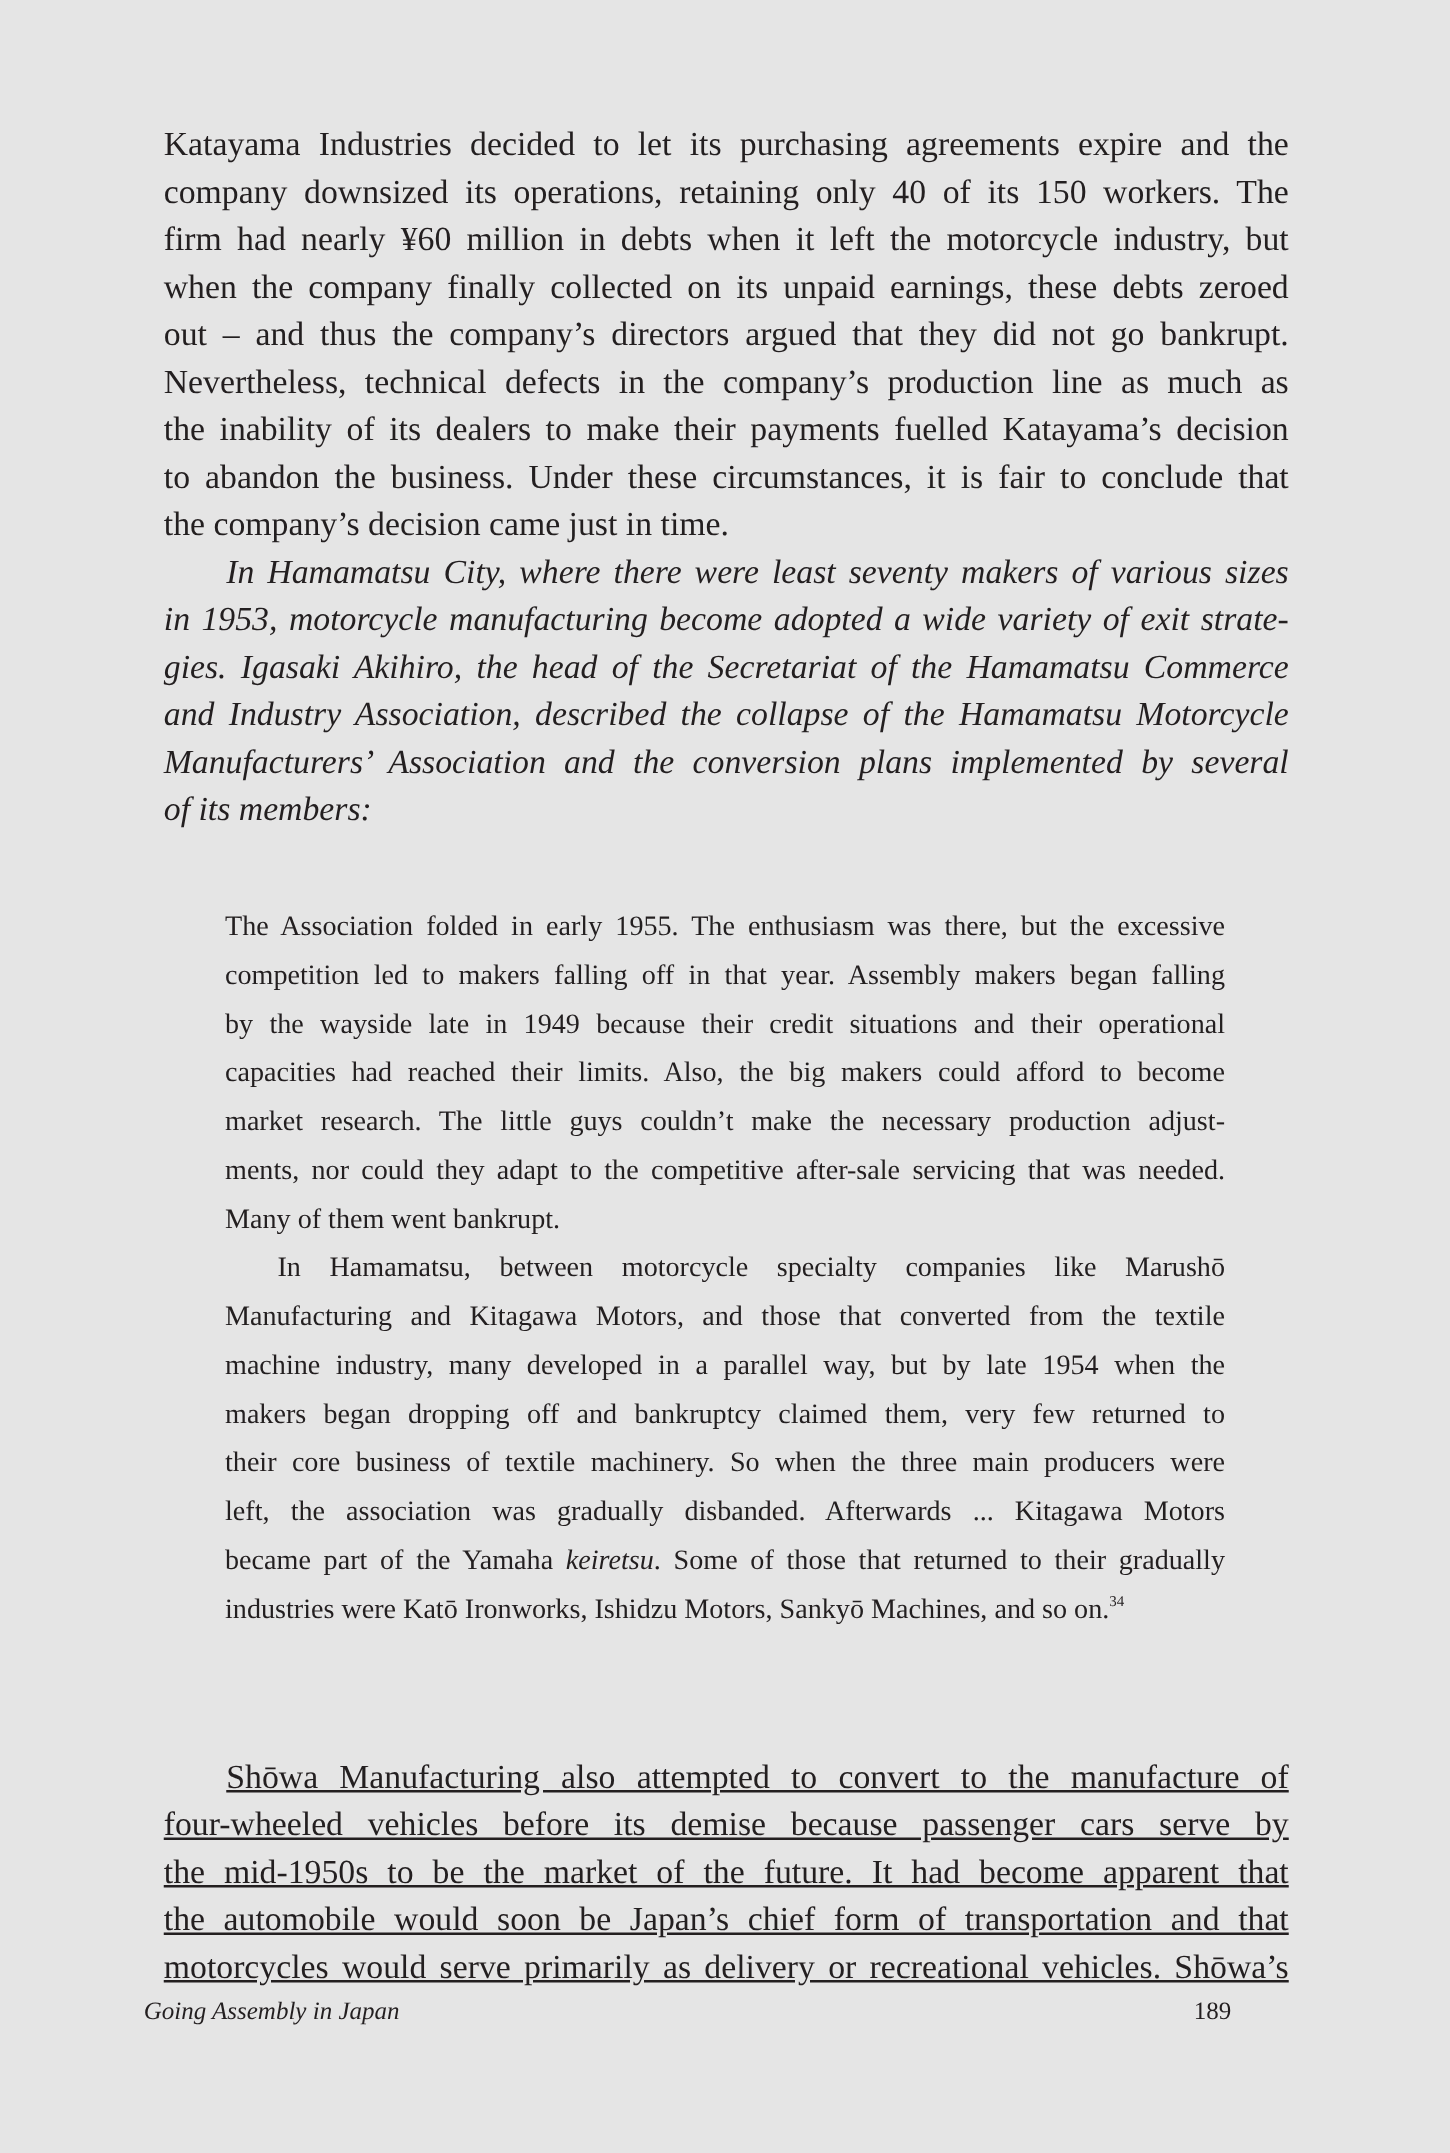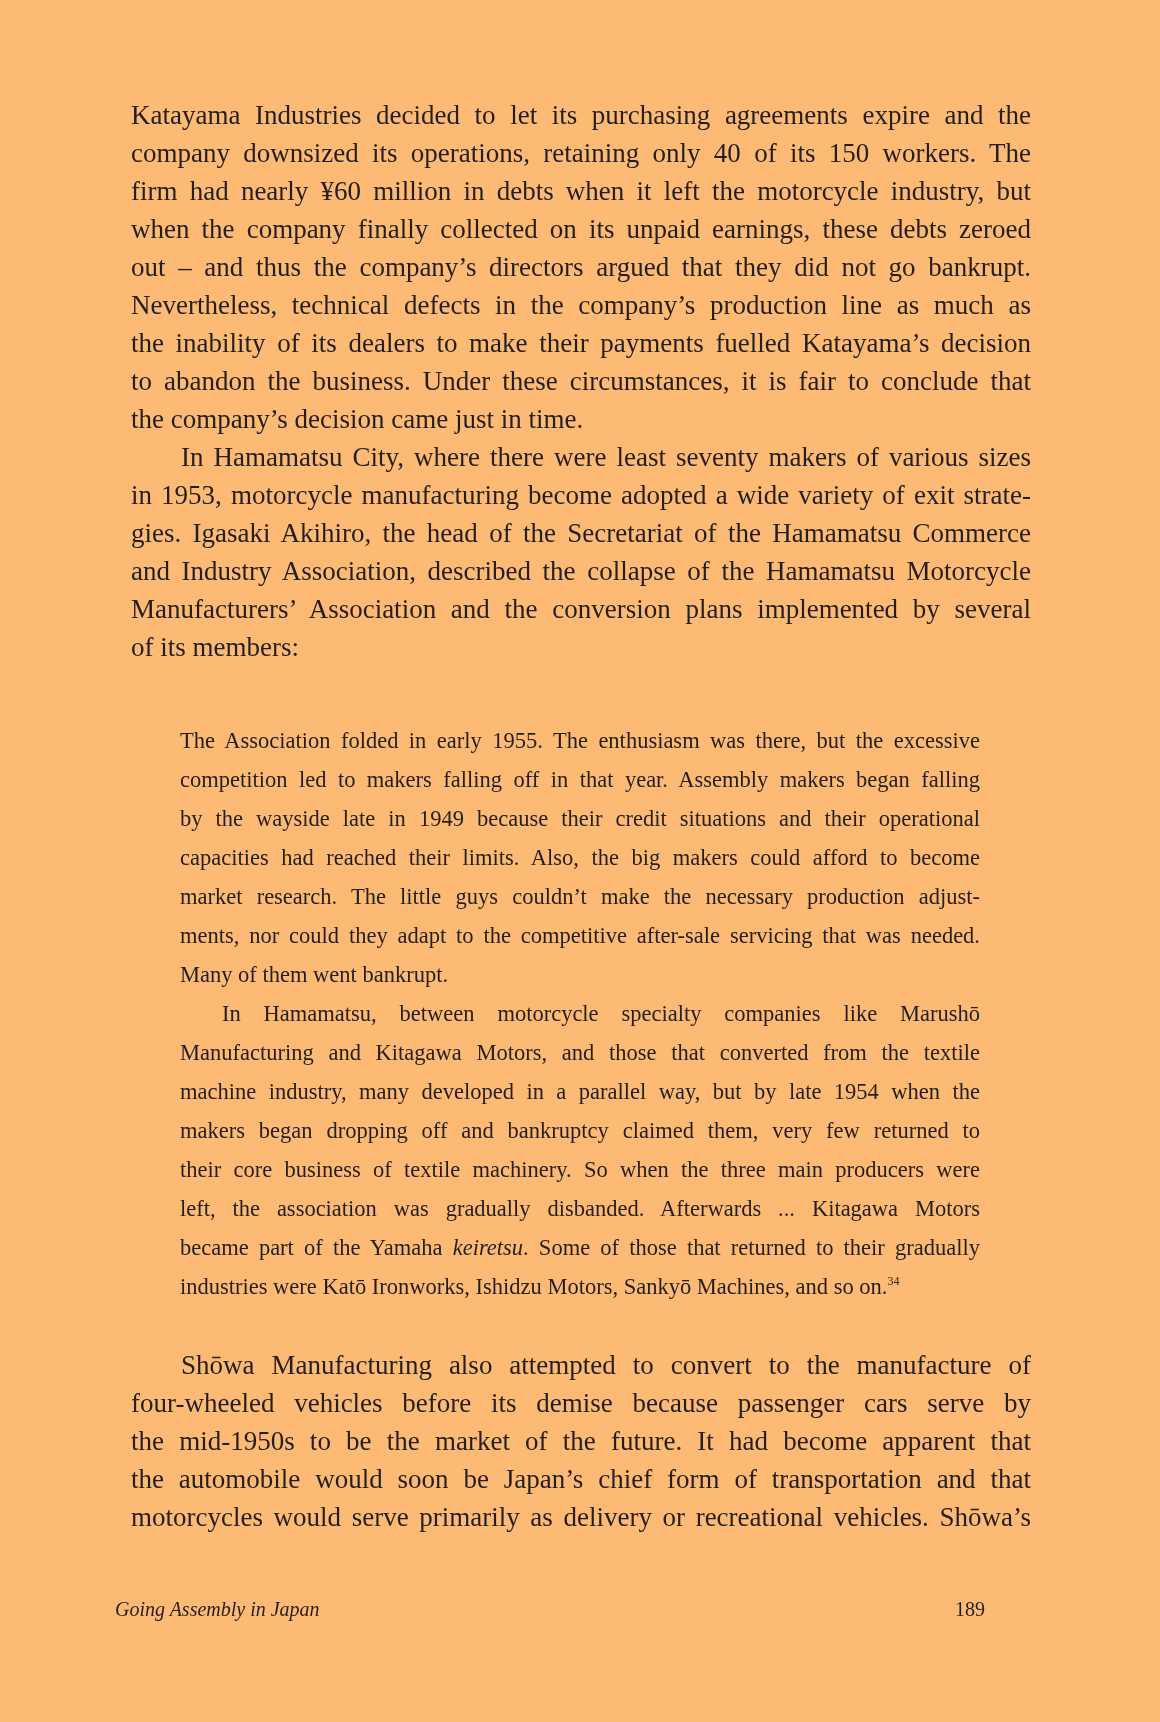--- a/index.html
+++ b/index.html
@@ -1,29 +1,29 @@
 <!DOCTYPE html>
 <html><head>
 <meta charset="utf-8">
 <style>
   html, body { margin: 0; padding: 0; background: #ffffff; }
   body { width: 1160px; height: 1722px; position: relative; overflow: hidden; color: #231f20; }
-  .page { position: absolute; left: 0; top: 0; width: 1160px; height: 1722px; background: #fdba74; }
+  .page { position: absolute; left: 0; top: 0; width: 1160px; height: 1722px; background: #e5e5e5; }
   .body-col { position: absolute; left: 131px; width: 900px; font-family: "Liberation Serif", "DejaVu Serif", serif; font-size: 27px; line-height: 38px; }
   .quote-col { position: absolute; left: 180px; width: 800px; font-family: "Liberation Serif", "DejaVu Serif", serif; font-size: 22.5px; line-height: 39px; }
   .line { display: block; white-space: nowrap; text-align: justify; text-align-last: justify; height: 38px; }
   .quote-col .line { height: 39px; }
   .line.last { text-align-last: left; }
   .line.indent { padding-left: 50px; }
   .quote-col .line.indent { padding-left: 42px; }
   .line > span { display: inline; }
   .p1 { top: 96px; }
-  .p2 { top: 438px; }
+  .p2 { top: 438px; font-style: italic; }
   .q { top: 721px; }
-  .p3 { top: 1346px; }
+  .p3 { top: 1402px; text-decoration: underline; }
   .footer { position: absolute; top: 1598px; left: 115px; width: 870px; font-family: "Liberation Serif", "DejaVu Serif", serif; font-size: 20px; }
   .running-head { font-style: italic; position: absolute; left: 0; top: 0; }
   .page-number { position: absolute; right: 0; top: 0; }
   em { }
   sup { font-size: 12px; vertical-align: 9px; line-height: 0; }
 </style>
 </head>
 <body>
 
 <div class="page">

